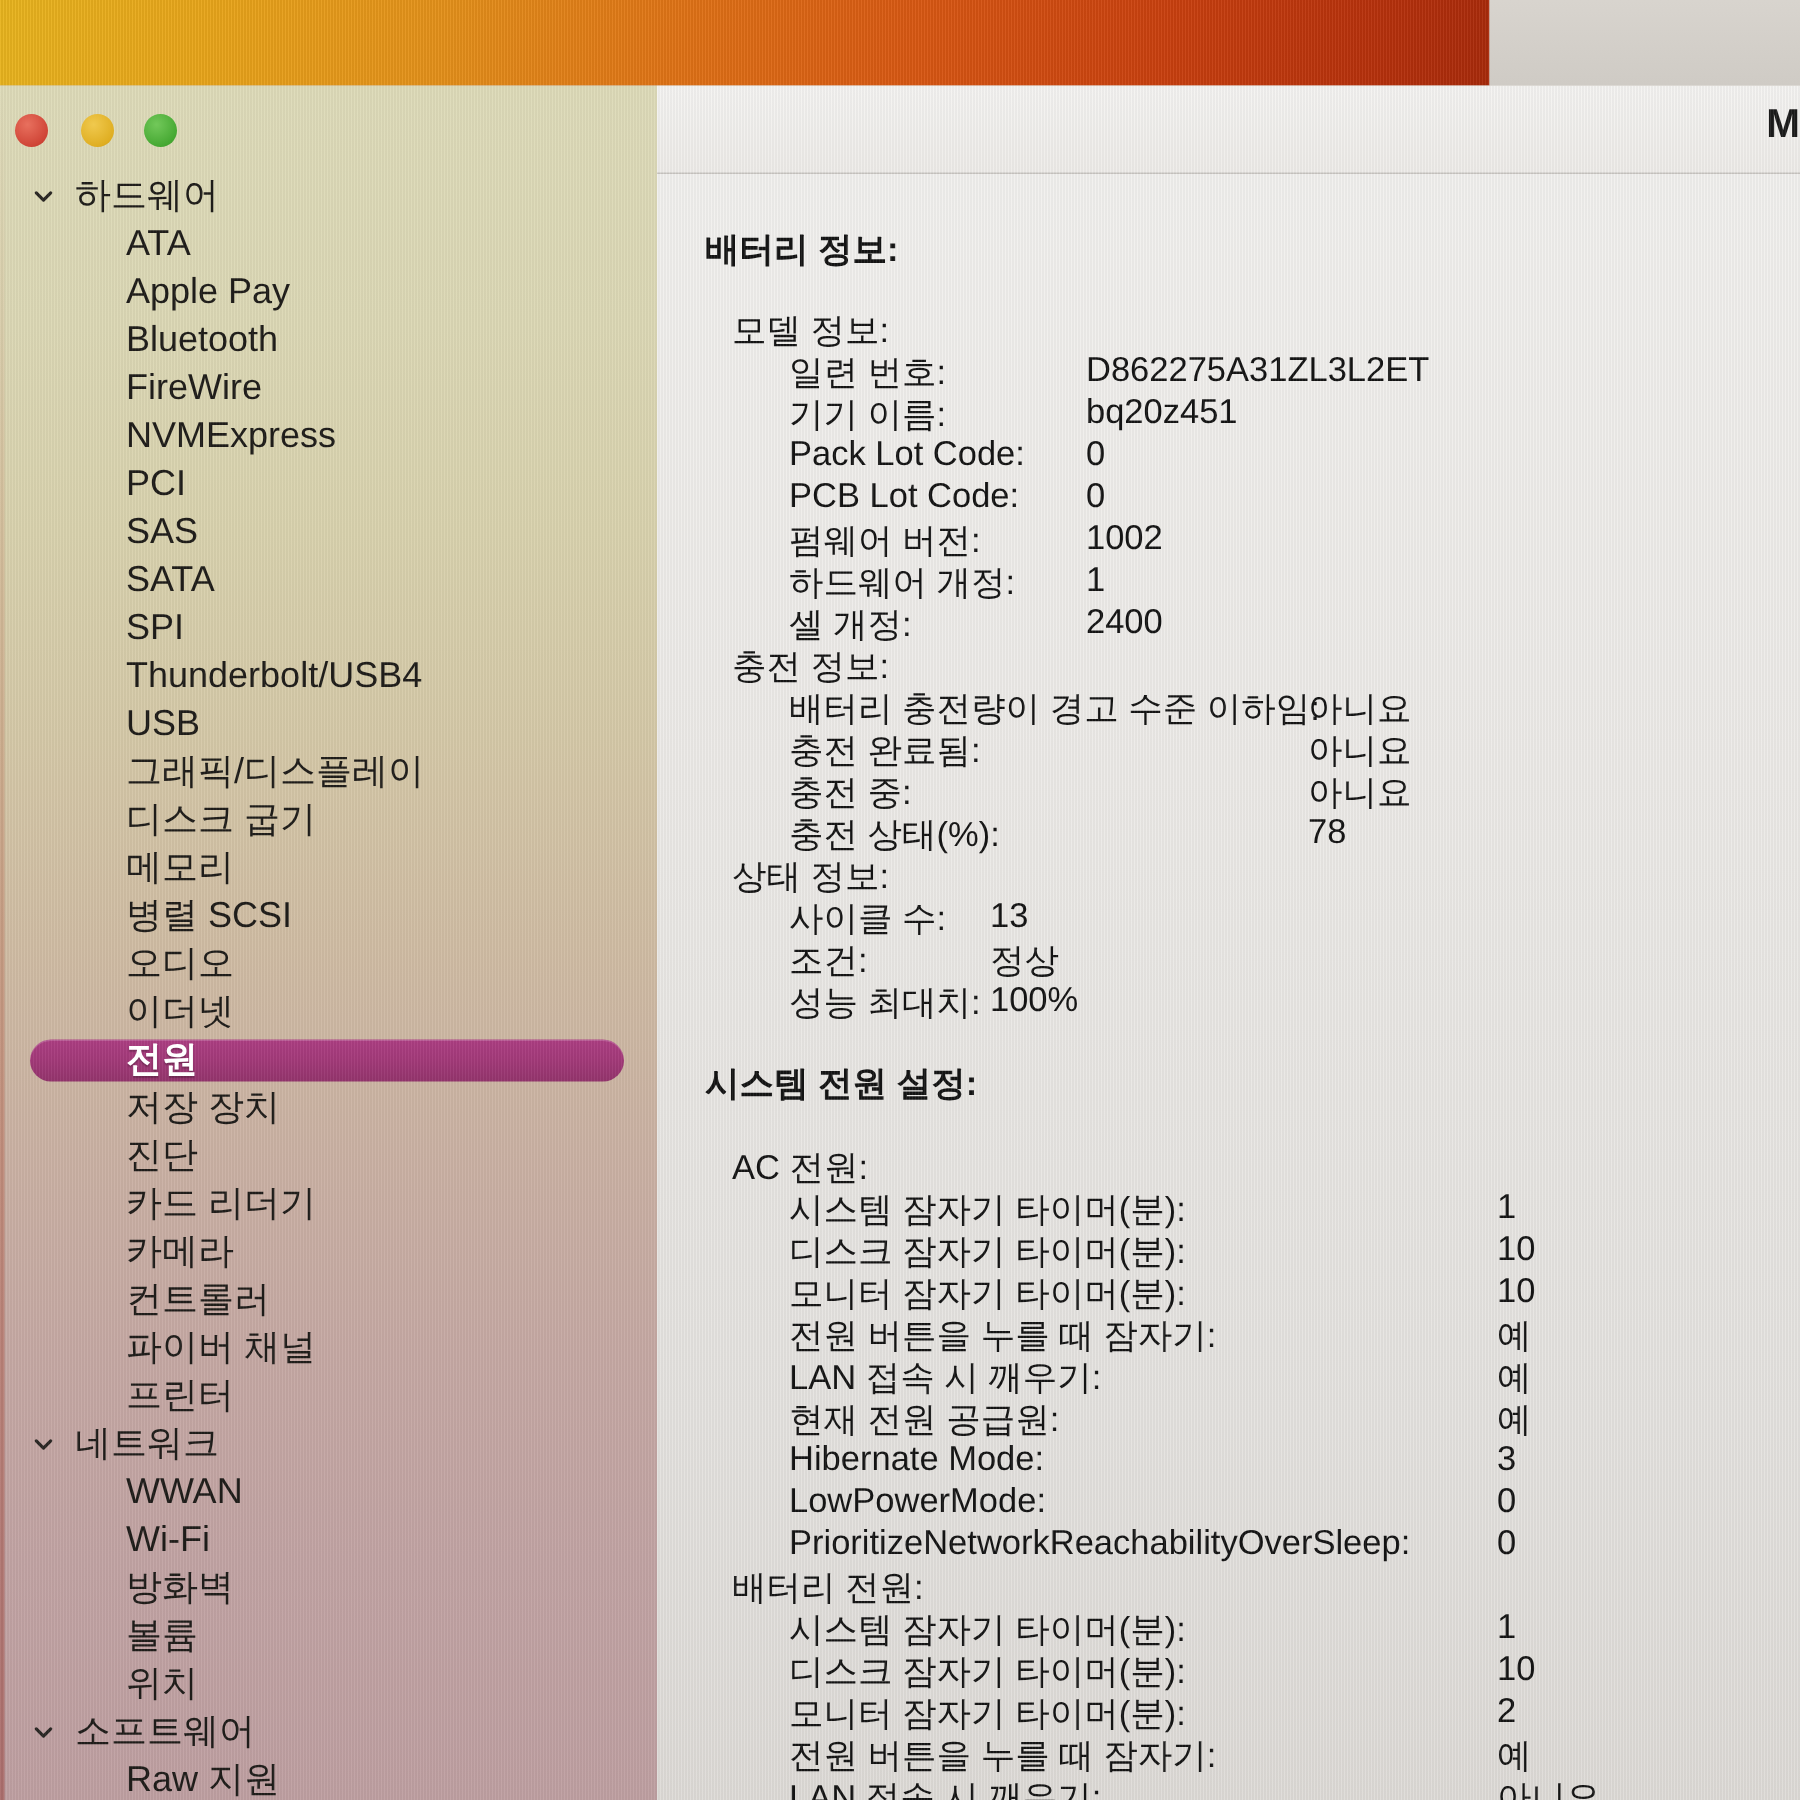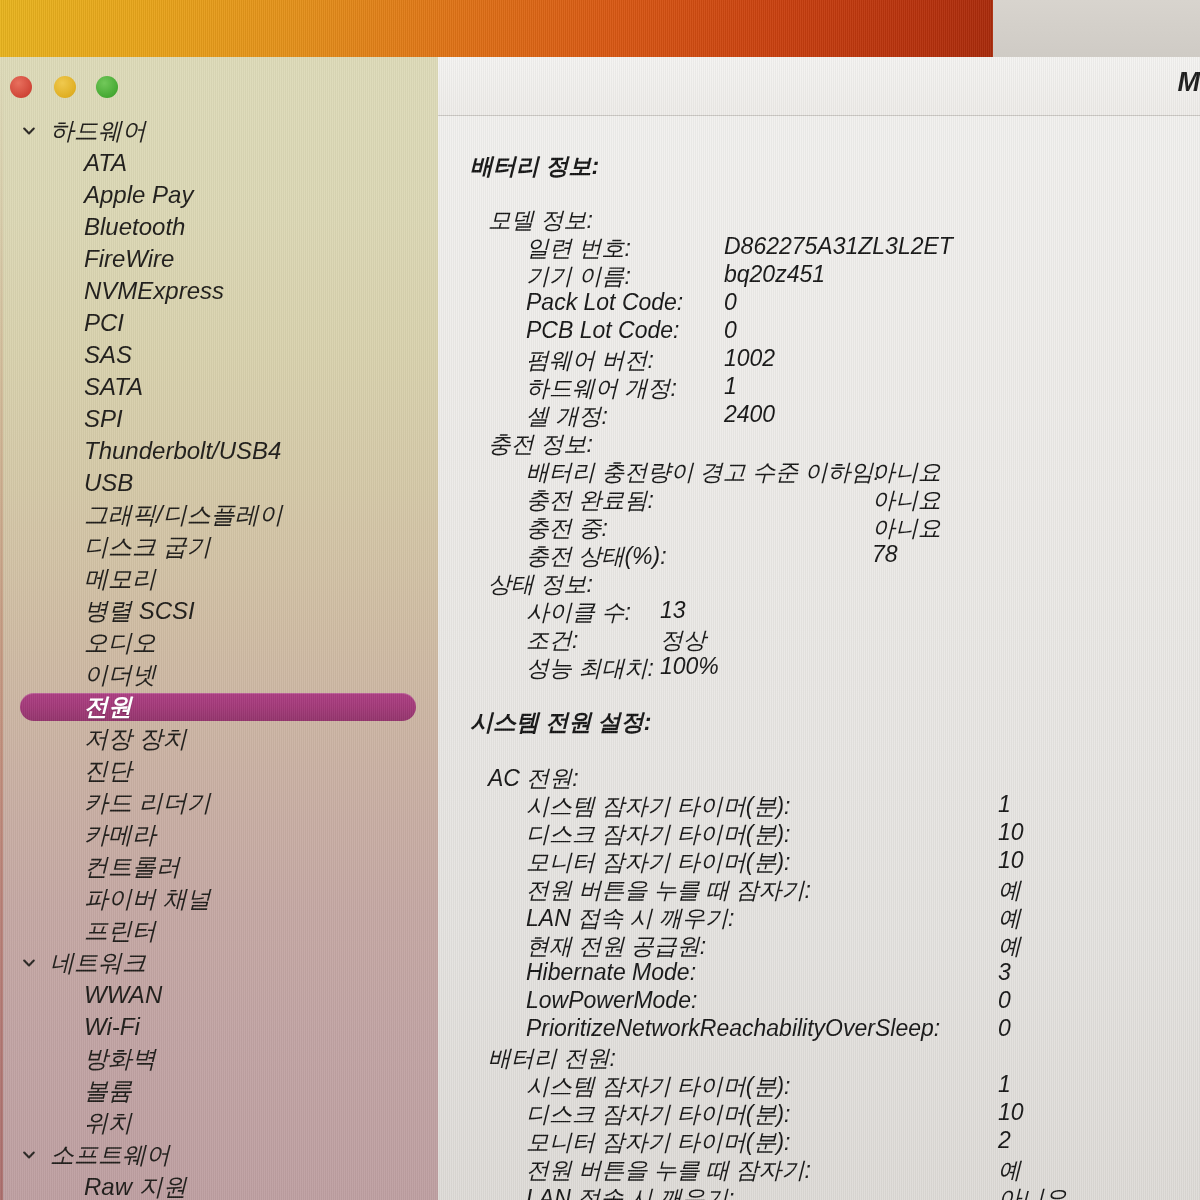--- a/index.html
+++ b/index.html
@@ -1,21 +1,21 @@
 <!DOCTYPE html>
 <html><head>
 <meta charset="utf-8">
 <style>
   html,body{margin:0;padding:0;}
   body{
     width:1200px;height:1200px;overflow:hidden;
     font-family:"Liberation Sans","DejaVu Sans",sans-serif;
     background:#cfcac4;
   }
-  #root{position:relative;width:1200px;height:1200px;overflow:hidden;font-style:italic;}
+  #root{position:relative;width:1200px;height:1200px;overflow:hidden;}
 
   
   .wallpaper{
     position:absolute;left:0;top:0;width:993px;height:57px;
     background:linear-gradient(100deg,#e8b41e 0%,#e8a51a 14%,#e4901a 30%,#df7216 46%,#d85713 62%,#c9400f 78%,#b5300c 93%,#a82a0b 100%);
   }
   .wallpaper-right{
     position:absolute;left:993px;top:0;width:207px;height:57px;
     background:linear-gradient(180deg,#d8d4ce 0%,#cfcbc5 100%);
   }

